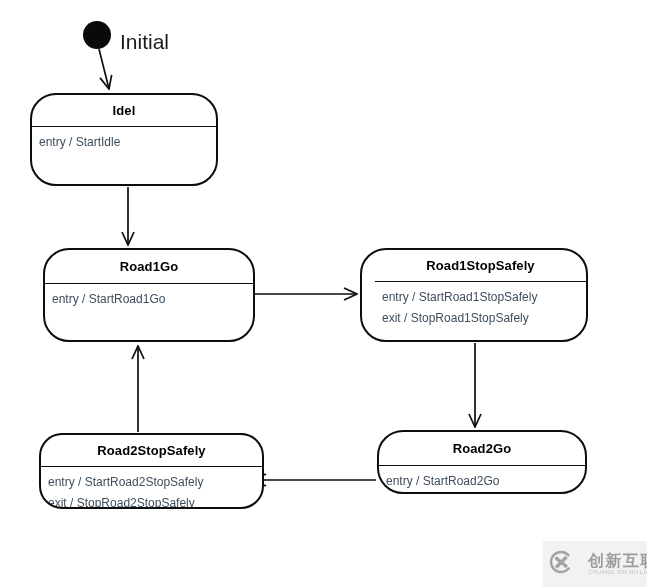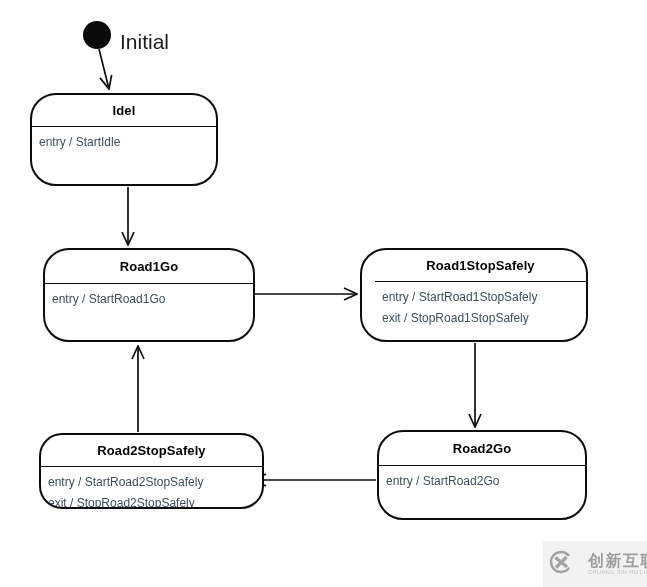--- a/index.html
+++ b/index.html
@@ -66,21 +66,21 @@
 
   
   .st-idel            { left: 30px;  top: 93px;  width: 188px; height: 93px; }
   .st-idel .state-name            { height: 31px; }
   .st-road1go         { left: 33px;  top: 248px; width: 212px; height: 94px; margin-left: 10px; }
   .st-road1go .state-name         { height: 33px; }
   .st-road1stopsafely { left: 360px; top: 248px; width: 228px; height: 94px; padding-left: 13px; }
   .st-road1stopsafely .state-name { height: 31px; }
   .st-road2stopsafely { left: 39px;  top: 433px; width: 225px; height: 76px; border-radius: 23px; }
   .st-road2stopsafely .state-name { height: 31px; }
-  .st-road2go         { left: 377px; top: 430px; width: 210px; height: 90px; }
+  .st-road2go         { left: 377px; top: 430px; width: 210px; height: 64px; }
   .st-road2go .state-name         { height: 33px; }
 
   .watermark {
     position: absolute;
     right: 0; bottom: 0;
     width: 104px; height: 46px;
     background: #f2f2f2;
     display: flex;
     align-items: center;
     gap: 14px;

